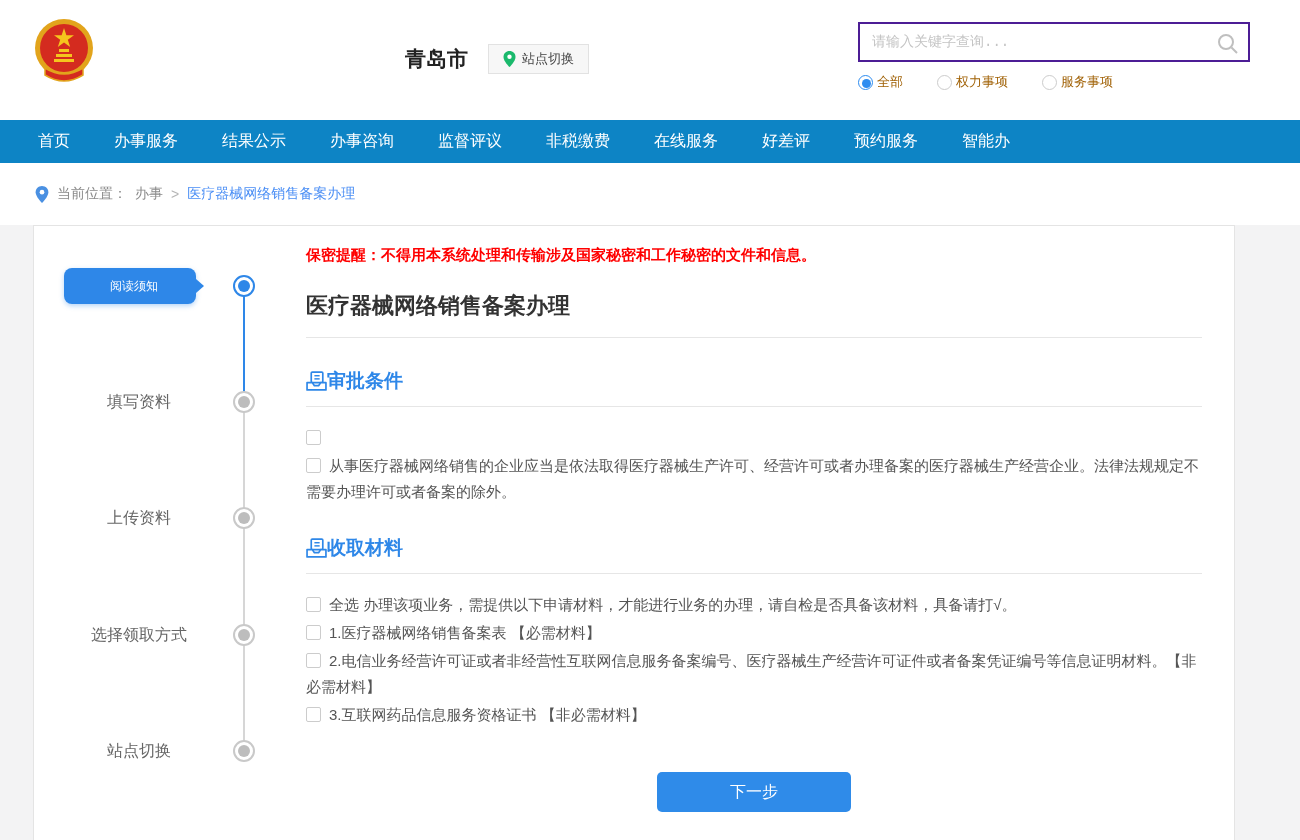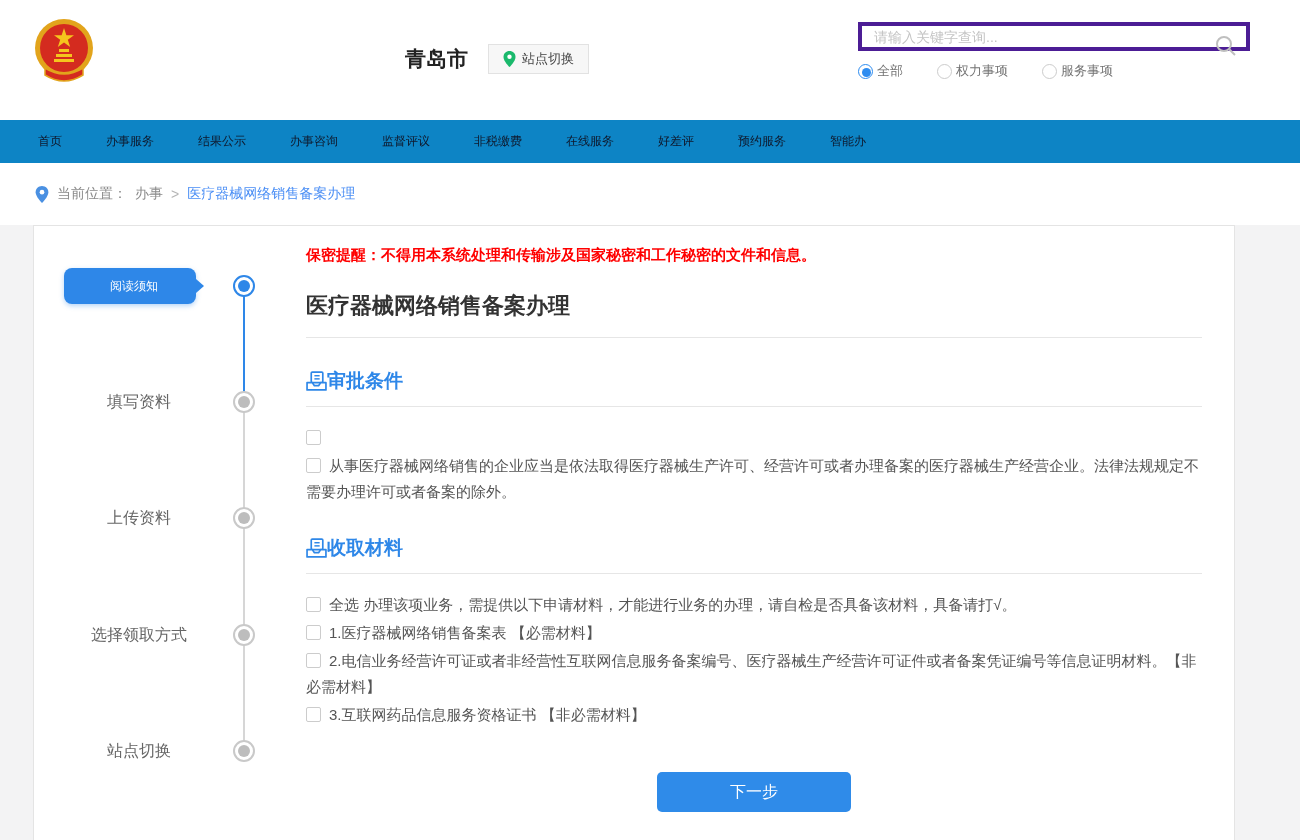--- a/index.html
+++ b/index.html
@@ -11,37 +11,37 @@
   .logo-wrap { position:absolute; left:33px; top:18px; display:flex; align-items:flex-start; }
   .logo-text { margin-left:10px; }
   .badge { display:inline-block; background:#8c8c8c; color:#fff; font-size:14px;
     padding:3px 9px; letter-spacing:1px; }
   .site-name { font-size:31px; font-weight:bold; color:#2b2b2b; letter-spacing:3px; margin-top:4px; }
   .city-wrap { position:absolute; left:405px; top:44px; display:flex; align-items:center; gap:20px; }
   .city { font-size:21px; font-weight:bold; color:#222; }
   .site-switch { display:flex; align-items:center; gap:6px; height:30px; padding:0 14px;
     background:#f7f7f7; border:1px solid #e2e2e2; font-size:13px; color:#444; cursor:pointer; }
   .search-wrap { position:absolute; left:858px; top:22px; width:392px; }
-  .search-box { position:relative; height:29px; border:4px solid #4c1d95; background:#fff; }
+  .search-box { position:relative; height:40px; border:2px solid #4c1d95; background:#fff;font-family:Liberation Mono, monospace; }
   .search-box input { width:100%; height:100%; border:none; outline:none; padding:0 42px 0 12px;
     font-size:14px; color:#333; font-family:inherit; }
   .search-box input::placeholder { color:#c4c4c4; }
   .search-icon { position:absolute; right:8px; top:8px; cursor:pointer; }
   .filters { display:flex; align-items:center; gap:34px; margin-top:11px; }
-  .filter { display:flex; align-items:center; gap:4px; font-size:13px; color:#737373; cursor:pointer; }
+  .filter { display:flex; align-items:center; gap:4px; font-size:13px; color:#a16207; cursor:pointer; }
   .radio { width:15px; height:15px; border-radius:50%; border:1px solid #ccc; background:#fff;
     display:inline-block; position:relative; }
   .radio.checked { border-color:#2d8cf0; }
   .radio.checked::after { content:""; position:absolute; left:3px; top:3px; width:9px; height:9px;
     border-radius:50%; background:#2d8cf0; }
 
   
   .nav { height:43px; background:#0d84c5; display:flex; align-items:center; padding-left:38px; }
   .nav ul { display:flex; list-style:none; gap:44px; }
-  .nav li { color:#0f172a; font-size:12px; cursor:pointer; white-space:nowrap; }
+  .nav li { color:#ffffff; font-size:16px; cursor:pointer; white-space:nowrap; }
 
   
   .breadcrumb { height:62px; background:#fff; display:flex; align-items:center; padding-left:35px;
     font-size:14px; color:#8a8a8a; gap:8px; }
   .breadcrumb .crumb-link { color:#4a8ef5; cursor:pointer; }
   .breadcrumb .sep { color:#b5b5b5; }
 
   
   .page-bg { height:615px; background:#f3f3f4; }
   .card { margin-left:33px; width:1202px; height:100%; background:#fff;

